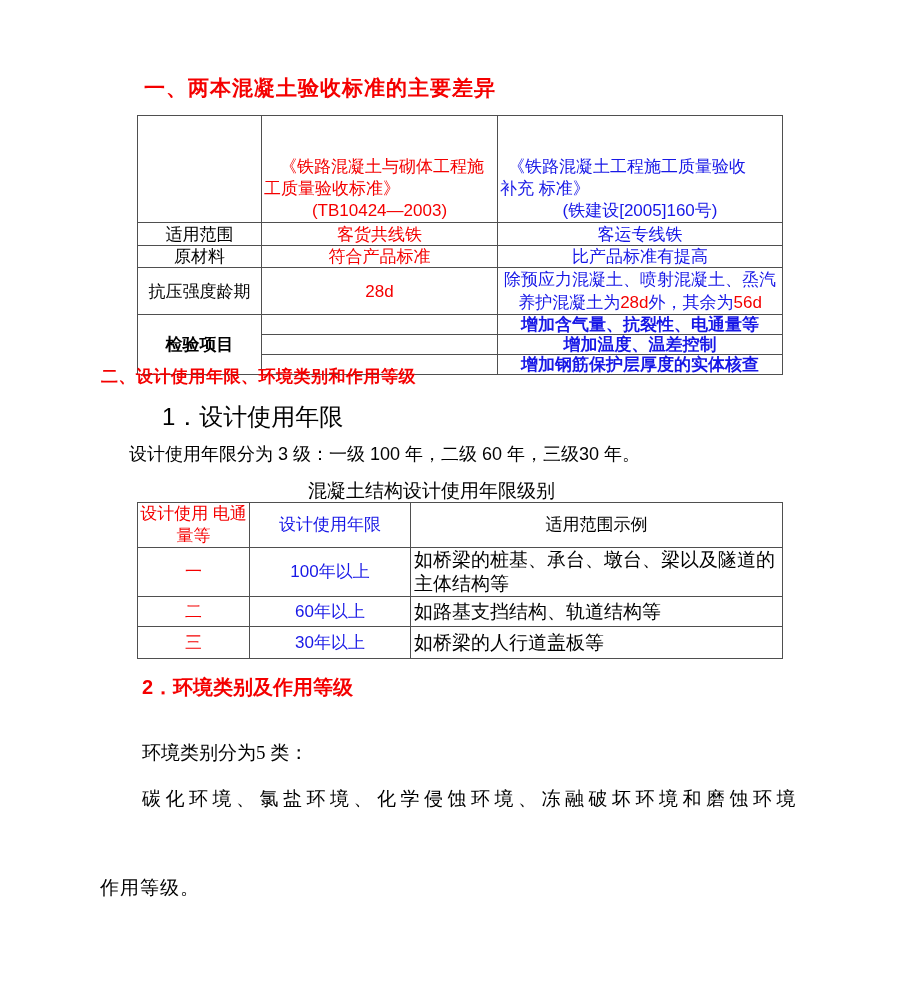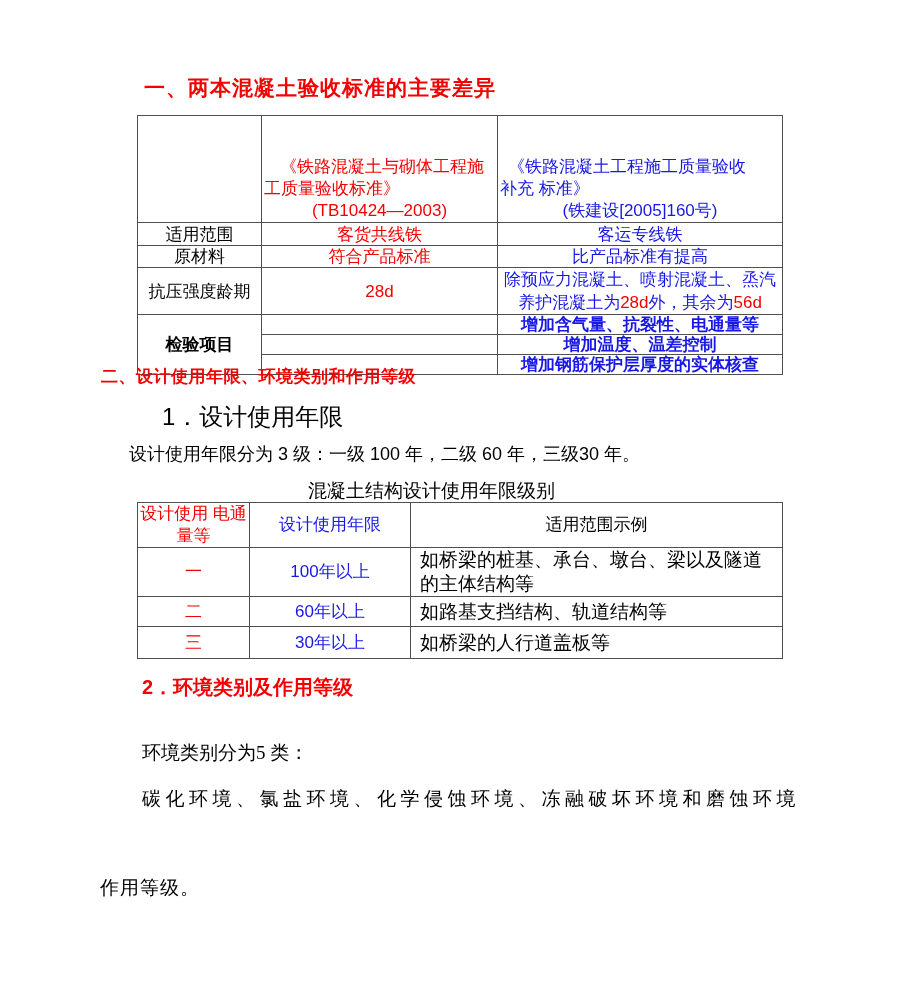--- a/index.html
+++ b/index.html
@@ -35,21 +35,21 @@
   .t1 .hdr .ttl.narrow{padding-right:20px;text-indent:8px;}
   .t1 .hdr .code{text-align:center;line-height:22px;}
   .t1 .r-scope td{height:22px;}
   .t1 .r-material td{height:21px;}
   .t1 .r-strength td{height:46px;line-height:23px;}
   .t1 .r-insp td{height:18px;line-height:19px;font-weight:bold;}
 
   
   .t2{left:137px;top:502px;width:645px;font-size:17px;line-height:22px;}
   .t2 .hdr td{height:44px;}
-  .t2 td.example{text-align:left;padding-left:9px;font-size:19px;line-height:24px;}
+  .t2 td.example{text-align:left;padding-left:3px;font-size:19px;line-height:24px;}
   .t2 .row1 td{height:48px;}
   .t2 .row2 td{height:29px;}
   .t2 .row3 td{height:31px;}
 </style>
 </head>
 <body>
 
 <div class="page">
 
   <div class="abs h1">一、两本混凝土验收标准的主要差异</div>

